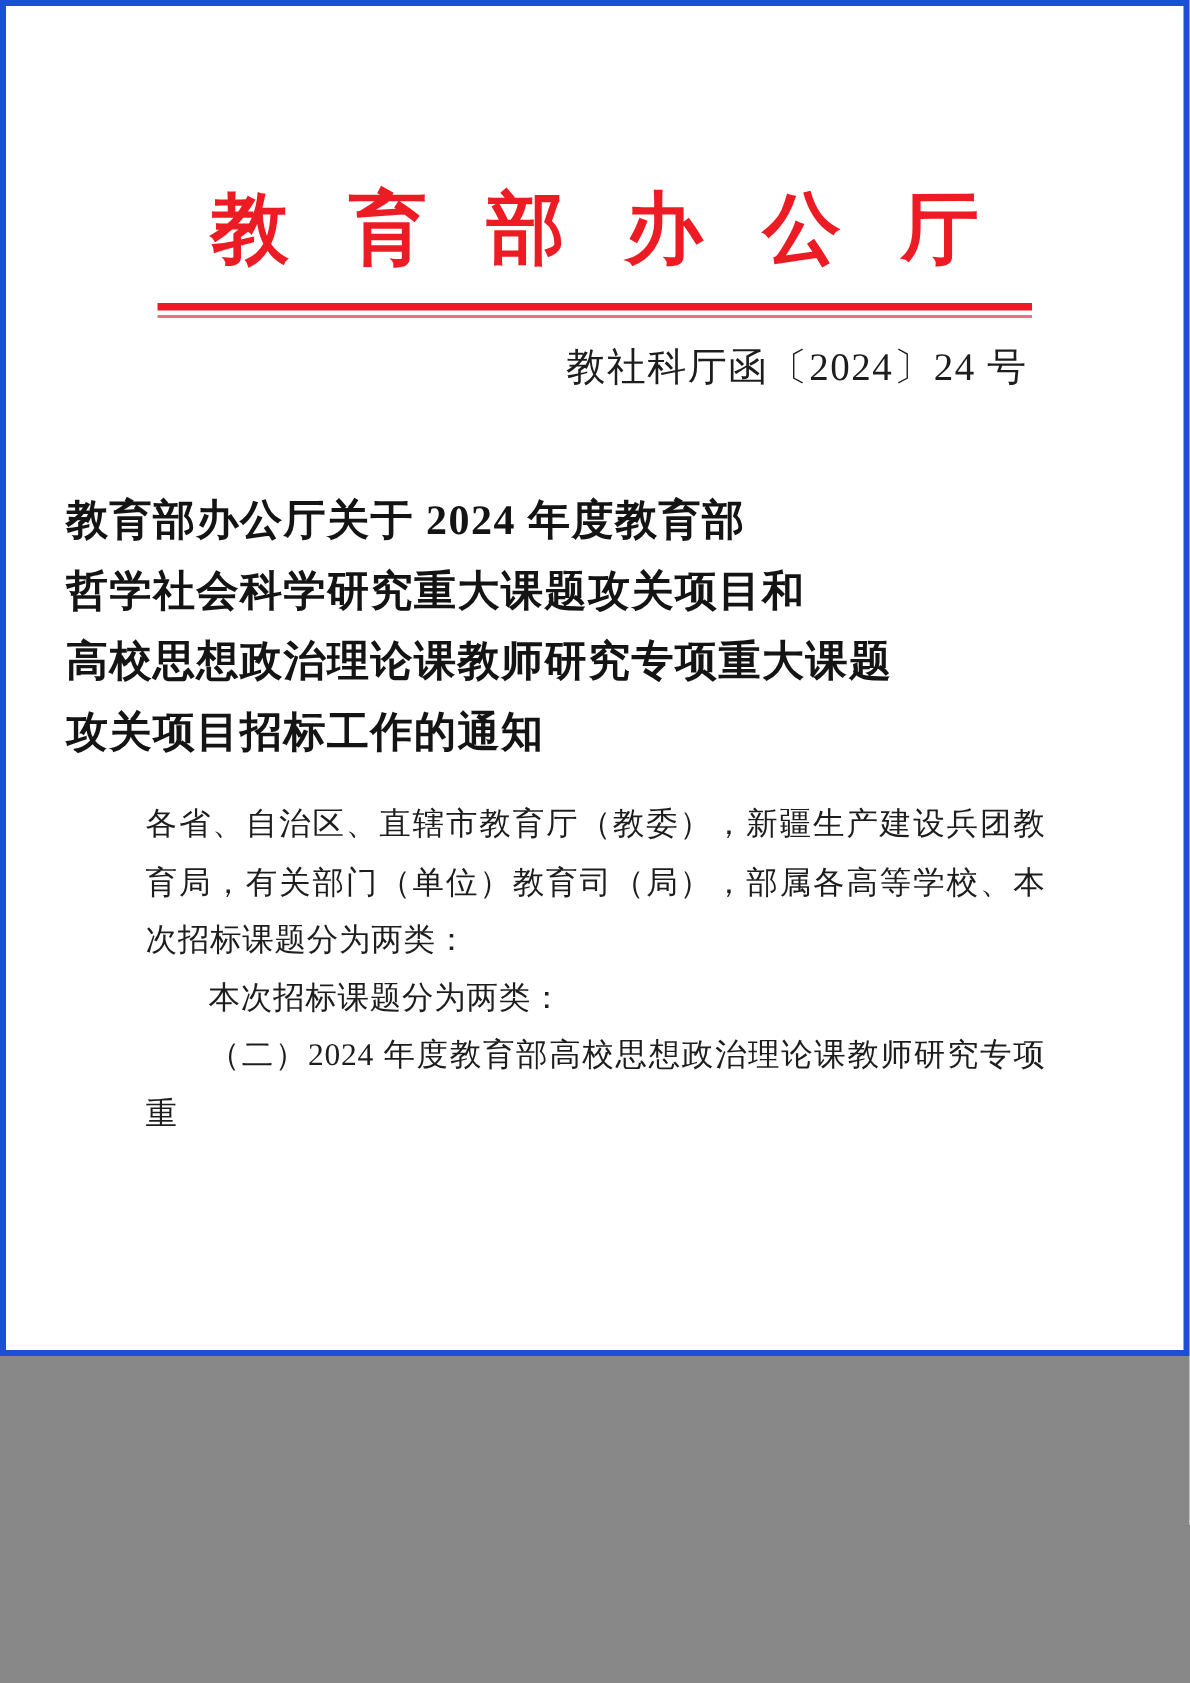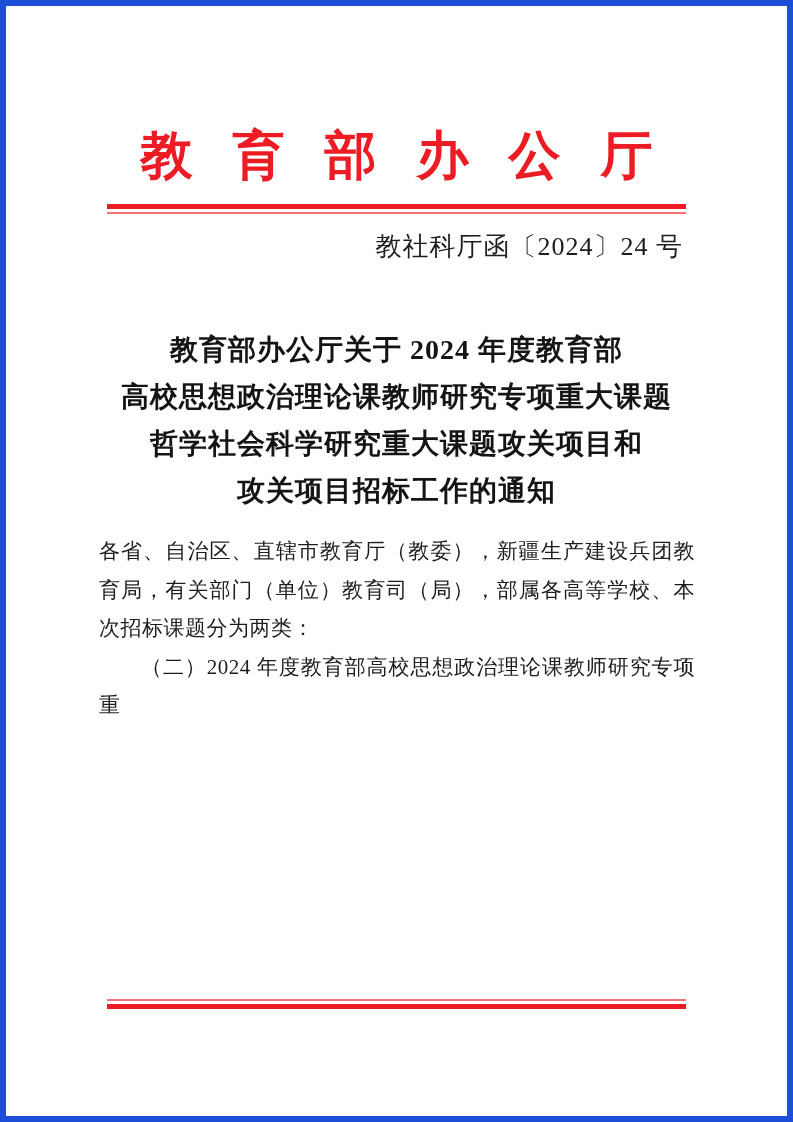--- a/index.html
+++ b/index.html
@@ -1,23 +1,23 @@
 <!DOCTYPE html>
 <html><head>
 <meta charset="utf-8">
 <style>
   * { margin: 0; padding: 0; box-sizing: border-box; }
   html, body { background: #888; }
   .page {
     position: relative;
     width: 793px;
-    height: 1122px;
+    height: 904px;
     margin: 0 auto;
     background: #ffffff;
-    border: 6px solid #1d4ed8;
+    border: 4px solid #1d4ed8;
     overflow: hidden;
     font-family: "Liberation Serif", "DejaVu Serif", serif;
     color: #1d1d1d;
   }
 
   
   .agency-title {
     position: absolute;
     top: 118px;
     left: 0;
@@ -45,21 +45,20 @@
     font-size: 26px;
     letter-spacing: 1px;
     white-space: nowrap;
   }
 
   .notice-title {
     position: absolute;
     top: 320px;
     left: 40px;
     right: 40px;
-    text-align: center;
     font-size: 28px;
     font-weight: 700;
     line-height: 47px;
     color: #141414;
     letter-spacing: 1px;
   }
 
   .body-text {
     position: absolute;
     top: 526px;
@@ -91,26 +90,27 @@
 
   <div class="agency-title">教育部办公厅</div>
 
   <div class="rule rule-header-thick"></div>
   <div class="rule rule-header-thin"></div>
 
   <div class="doc-number">教社科厅函〔2024〕24 号</div>
 
   <div class="notice-title">
     <div>教育部办公厅关于 2024 年度教育部</div>
+    <div>哲学社会科学研究重大课题攻关项目和</div>
     <div>高校思想政治理论课教师研究专项重大课题</div>
-    <div>哲学社会科学研究重大课题攻关项目和</div>
     <div>攻关项目招标工作的通知</div>
   </div>
 
   <div class="body-text">
     <p class="para-salutation">各省、自治区、直辖市教育厅（教委），新疆生产建设兵团教育局，有关部门（单位）教育司（局），部属各高等学校、本次招标课题分为两类：</p>
+    <p class="para-indent">本次招标课题分为两类：</p>
     <p class="para-indent">（二）2024 年度教育部高校思想政治理论课教师研究专项重</p>
   </div>
 
   <div class="rule rule-footer-thin"></div>
   <div class="rule rule-footer-thick"></div>
 
 </div>
 
 </body></html>

